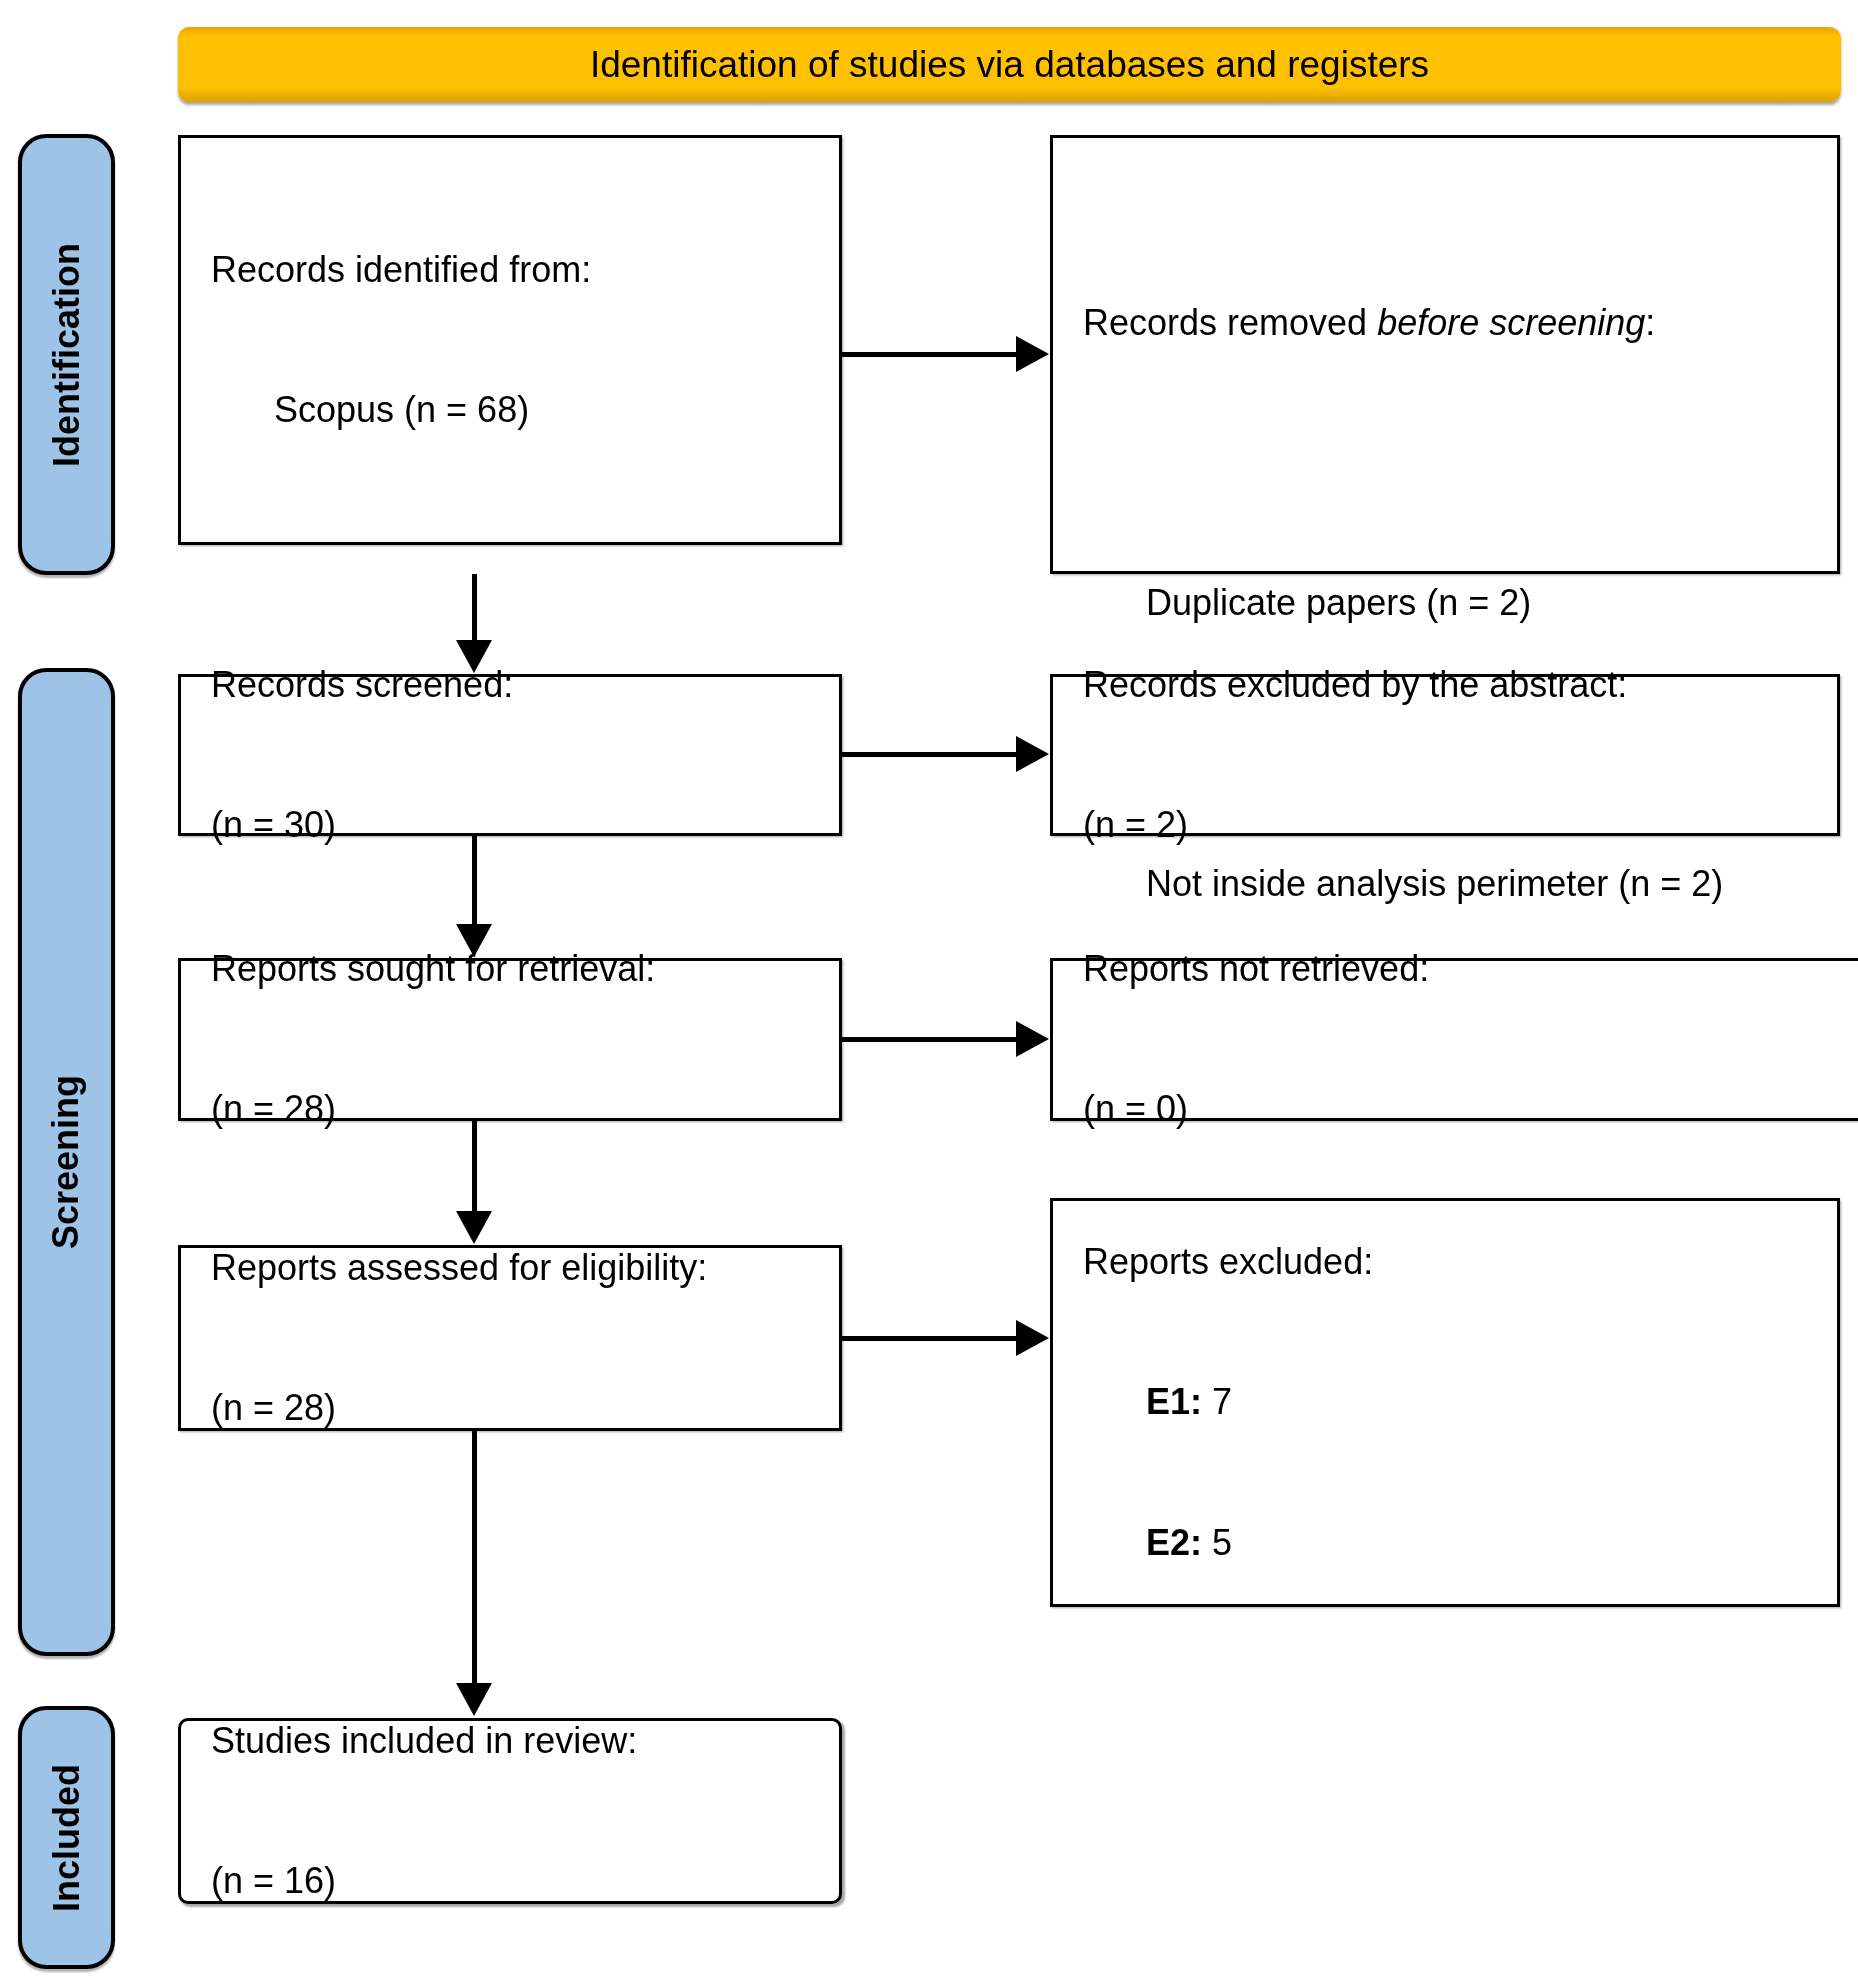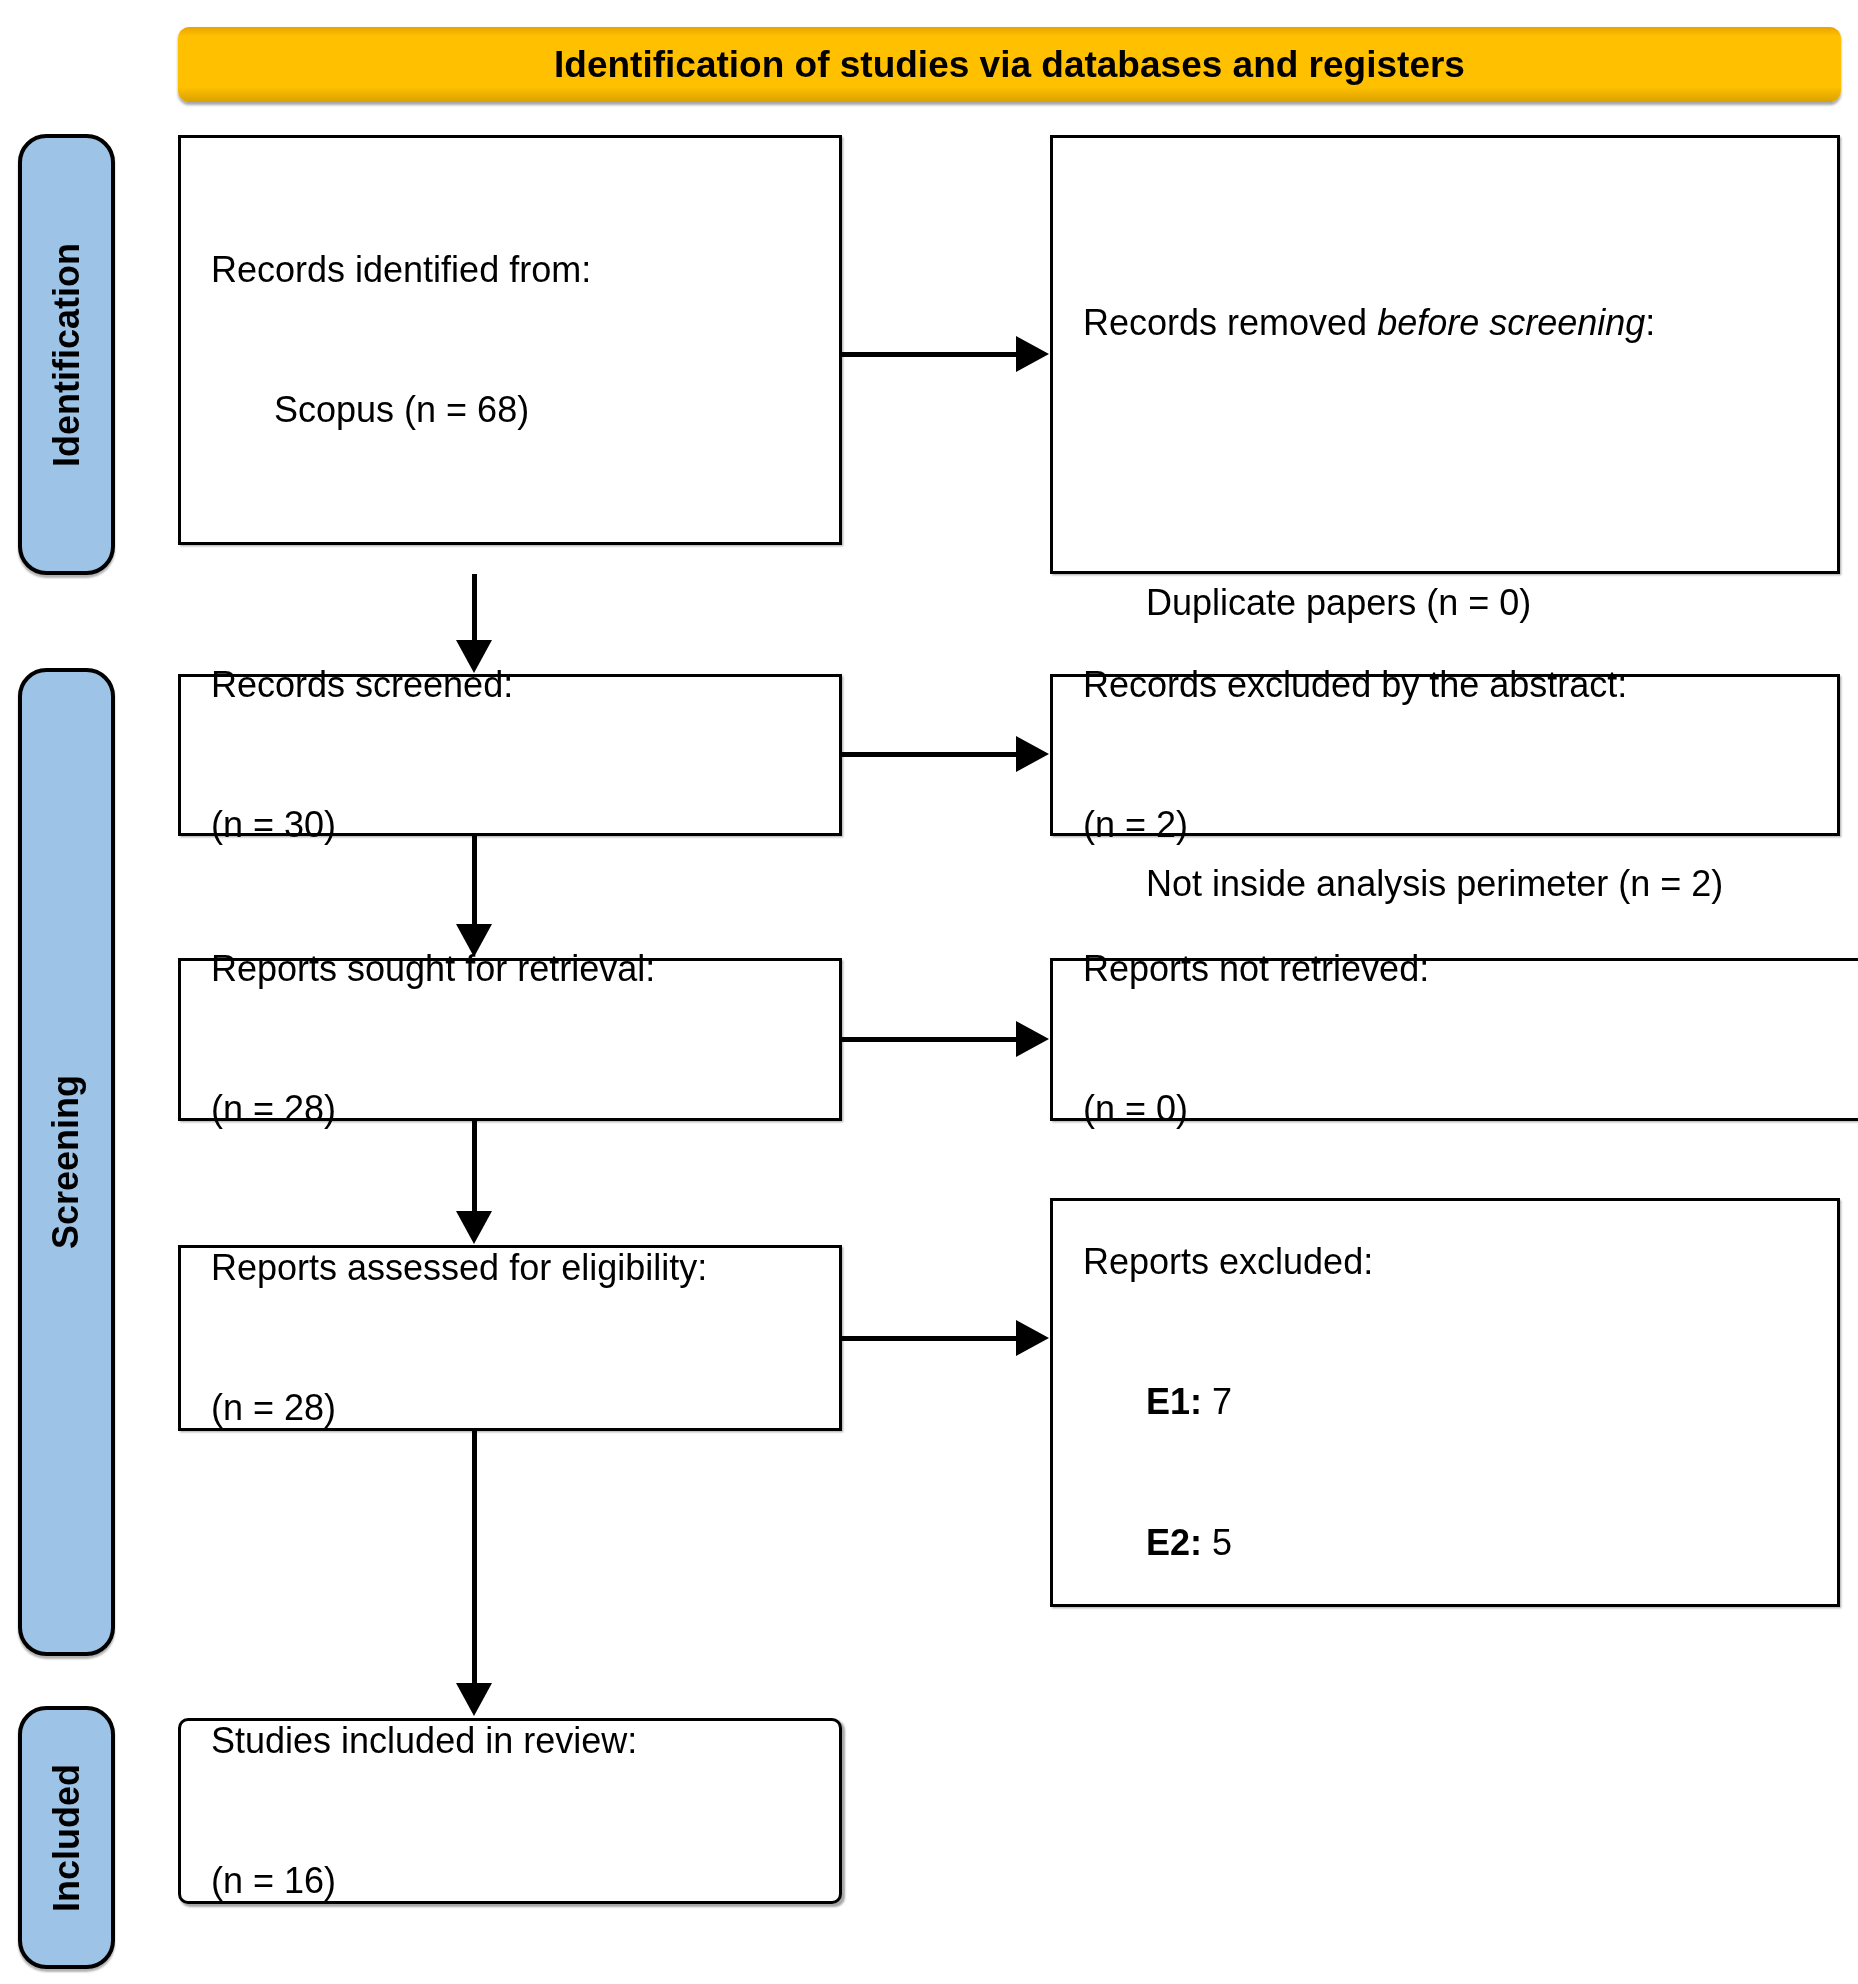--- a/index.html
+++ b/index.html
@@ -26,21 +26,21 @@
     background: linear-gradient(to bottom,
         #e8a400 0%, #ffc000 12%, #ffc000 80%, #d9a100 100%);
     border-radius: 11.4px;
     box-shadow: 0 2.8px 2.8px rgba(0,0,0,0.35);
     display: flex;
     align-items: center;
     justify-content: center;
   }
   .header-band .header-title {
     font-size: 37px;
-    font-weight: bold;
+    font-weight: normal;
     color: #000000;
     letter-spacing: 0px;
     white-space: nowrap;
   }
 
   
   .stage-bar {
     position: absolute;
     left: 18px;
     width: 97px;
@@ -158,21 +158,21 @@
     <div class="box-text">
       <span class="ln">Records identified from:</span>
       <span class="ln indent">Scopus (n = 68)</span>
     </div>
   </div>
 
   <div class="flow-box vtop" id="box-removed">
     <div class="box-text">
       <span class="ln"><span>Records removed </span><span class="ital">before screening</span><span>:</span></span>
       <span class="ln">&nbsp;</span>
-      <span class="ln indent">Duplicate papers (n = 0)</span>
+      <span class="ln indent">Duplicate papers (n = 2)</span>
       <span class="ln indent">Not fully accessible (n = 12)</span>
       <span class="ln indent">Not inside analysis perimeter (n = 2)</span>
       <span class="ln indent">Not in the time frame (n = 24)</span>
     </div>
   </div>
 
   <div class="flow-box vcenter" id="box-screened">
     <div class="box-text">
       <span class="ln">Records screened:</span>
       <span class="ln">(n = 30)</span>

